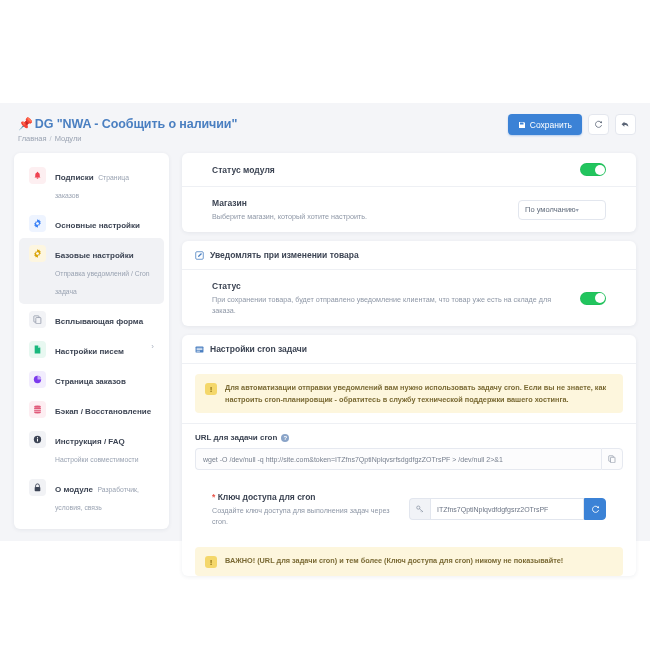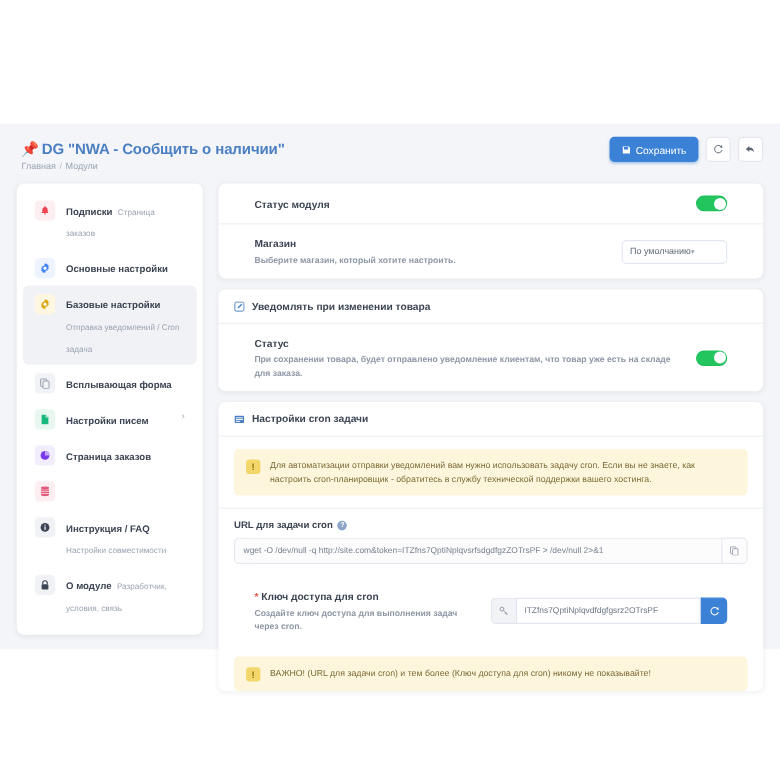--- a/index.html
+++ b/index.html
@@ -91,21 +91,21 @@
     font-size: 8.5px; font-weight: bold; color: #3c4453;
   }
   .row {
     display: flex; align-items: center; justify-content: space-between;
     padding: 10px 30px; gap: 10px;
   }
   .row + .row { border-top: 1px solid #eef0f4; gap: 10px; }
   .row-txt { flex: 1 1 auto; min-width: 0; }
   .row-label { font-size: 8.5px; font-weight: bold; color: #3c4453; line-height: 12px; }
   .row-label.req::before { content: "* "; color: #e8564a; }
-  .row-desc { font-size: 7.2px; color: #8e97a6; line-height: 11px; margin-top: 2px; font-weight: bold; }
+  .row-desc { font-size: 7.2px; color: #8e97a6; line-height: 11px; margin-top: 2px; }
   .toggle {
     width: 26px; height: 13px; border-radius: 7px; background: #22c55e;
     position: relative; flex: 0 0 26px; cursor: pointer;
     box-shadow: inset 0 0 0 1px rgba(0,0,0,.03);
   }
   .toggle::after {
     content: ""; position: absolute; right: 1.5px; top: 1.5px;
     width: 10px; height: 10px; border-radius: 50%; background: #fff;
   }
   .select {
@@ -116,21 +116,21 @@
   .select .chev { font-size: 6px; color: #9aa3b2; }
   .alert {
     margin: 10px 13px; background: #fdf6dd; border-radius: 4px;
     display: flex; gap: 8px; padding: 8px 10px;
   }
   .alert-ico {
     width: 12px; height: 12px; flex: 0 0 12px; border-radius: 3px;
     background: #f4d76a; color: #8a6d12; font-size: 8px; font-weight: bold;
     display: flex; align-items: center; justify-content: center; margin-top: 1px;
   }
-  .alert-txt { font-size: 7.3px; color: #7a6a34; line-height: 11.5px; }
+  .alert-txt { font-size: 7.3px; color: #7a6a34; line-height: 11.5px; font-weight: bold; }
   .fieldblock { padding: 9px 13px 11px 13px; border-top: 1px solid #eef0f4; }
   .field-label {
     font-size: 8px; font-weight: bold; color: #3c4453;
     display: flex; align-items: flex-end; gap: 4px; margin-bottom: 6px;
   }
   .help-dot {
     width: 8px; height: 8px; border-radius: 50%; background: #8aa4c8;
     color: #fff; font-size: 6px; display: flex; align-items: center;
     justify-content: center; font-weight: bold; cursor: pointer;
   }
@@ -276,20 +276,23 @@
       <div class="side-item">
         <span class="side-ico" style="background:#fdeef2">
           <svg width="9" height="9" viewBox="0 0 16 16">
               <g fill="#e05a7a">
                 <ellipse cx="8" cy="3" rx="6" ry="2.1"></ellipse>
                 <rect x="2" y="5" width="12" height="2.1"></rect>
                 <rect x="2" y="8.3" width="12" height="2.1"></rect>
                 <path d="M2 11.6h12V13a6 2.1 0 0 1-12 0z"></path>
               </g>
             </svg>
+        </span>
+        <span class="side-txt">
+          <span class="side-label">Бэкап / Восстановление</span>
         </span>
       </div>
 
       <div class="side-item">
         <span class="side-ico" style="background:#f1f2f5">
           <svg width="9" height="9" viewBox="0 0 16 16">
               <circle cx="8" cy="8" r="6.5" fill="#3d4556"></circle>
               <rect x="7.1" y="6.6" width="1.8" height="5" fill="#fff"></rect>
               <circle cx="8" cy="4.6" r="1" fill="#fff"></circle>
             </svg>

